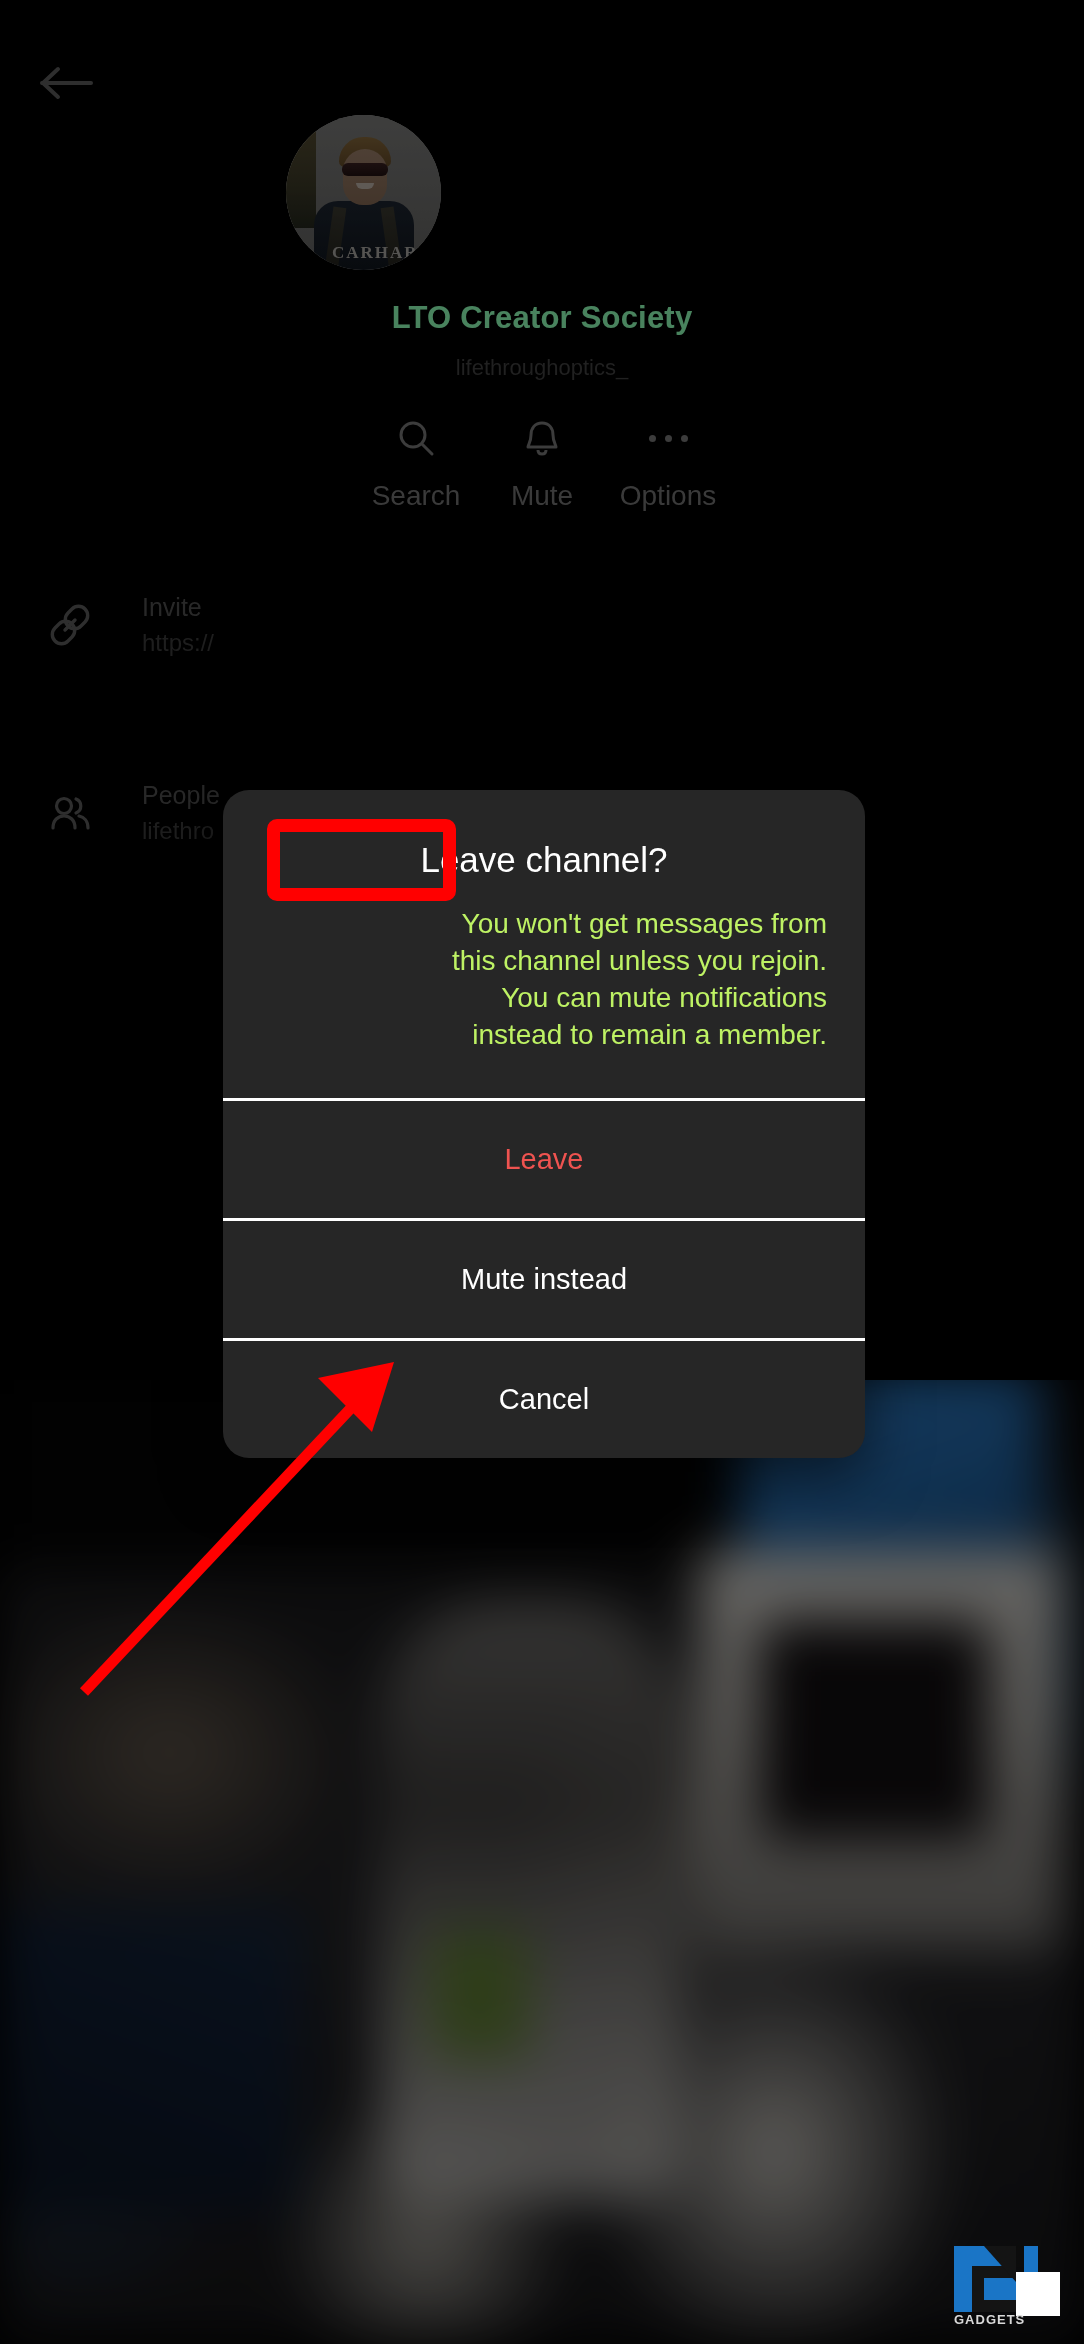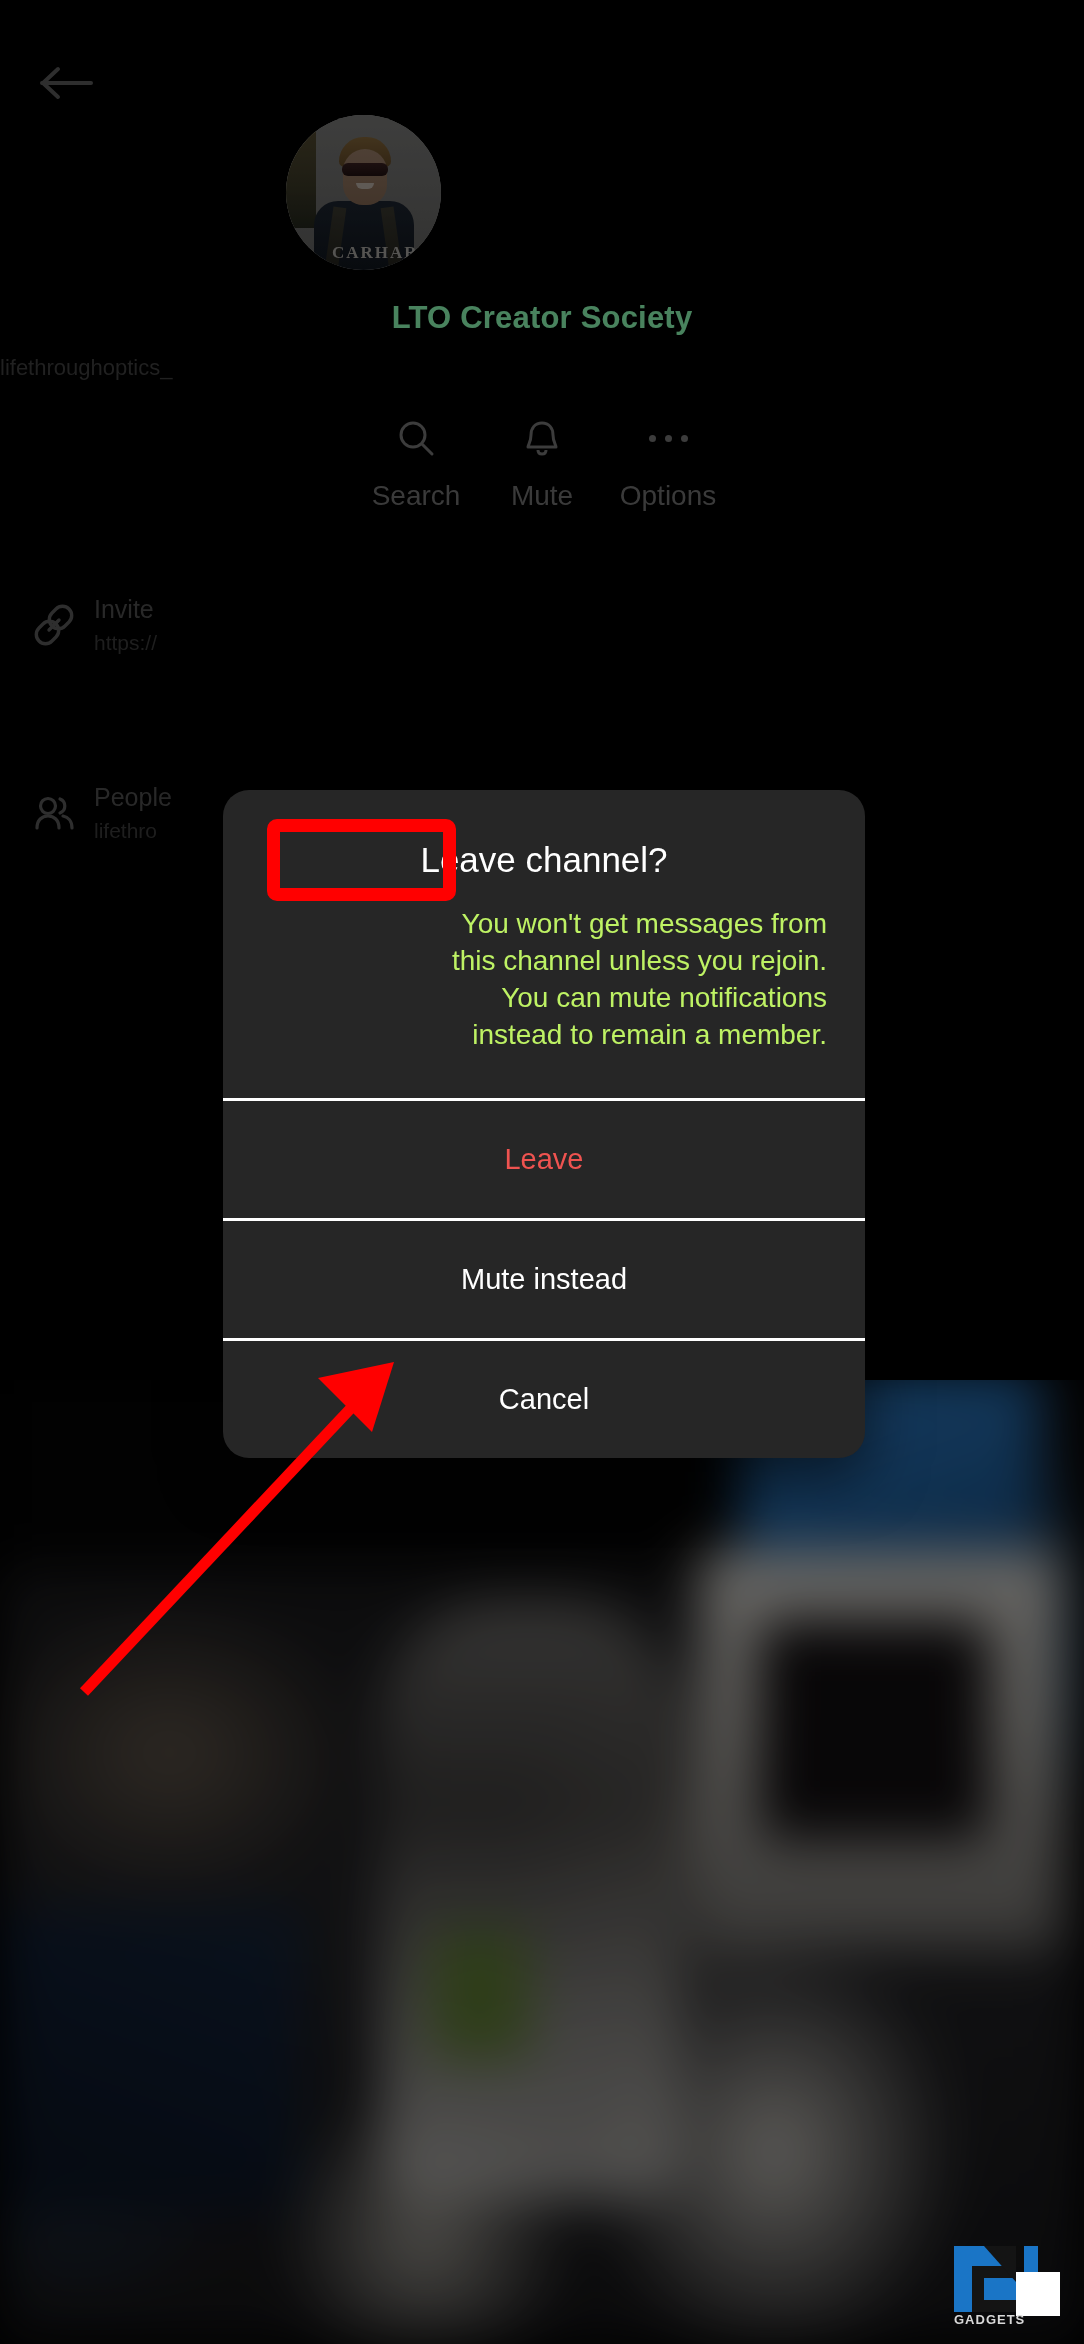--- a/index.html
+++ b/index.html
@@ -140,21 +140,21 @@
     text-align: center;
     font-size: 31px;
     font-weight: 700;
     color: #86efac;
     letter-spacing: .2px;
   }
   .channel-handle {
     position: absolute;
     left: 0; top: 355px;
     width: 1084px;
-    text-align: left;
+    text-align: center;
     font-size: 22px;
     font-weight: 400;
     color: #3c3c3c;
   }
 
   
   .action-row {
     position: absolute;
     left: 0; top: 418px;
     width: 1084px;
@@ -174,28 +174,28 @@
   .dots { display: flex; gap: 9px; align-items: center; }
   .dots i { width: 7px; height: 7px; border-radius: 50%; background: #6d6d6d; display: block; }
 
   
   .info-list { position: absolute; left: 0; top: 575px; width: 1084px; }
   .info-row {
     position: relative;
     display: flex;
     align-items: center;
     height: 95px;
-    padding-left: 28px;
-    gap: 14px;
+    padding-left: 44px;
+    gap: 46px;
   }
   .info-row.tall { height: 100px; }
   .info-ico { width: 52px; height: 52px; display:flex; align-items:center; justify-content:center; flex: 0 0 52px; }
   .info-txt { display: flex; flex-direction: column; gap: 7px; }
   .info-title { font-size: 25px; color: #4a4a4a; white-space: nowrap; }
-  .info-sub   { font-size: 21px; color: #383838; white-space: nowrap; }
+  .info-sub   { font-size: 24px; color: #383838; white-space: nowrap; }
 
   
   .scrim {
     position: absolute;
     left: 0; top: 0;
     width: 1084px; height: 2344px;
     background: rgba(0,0,0,.45);
   }
 
   

